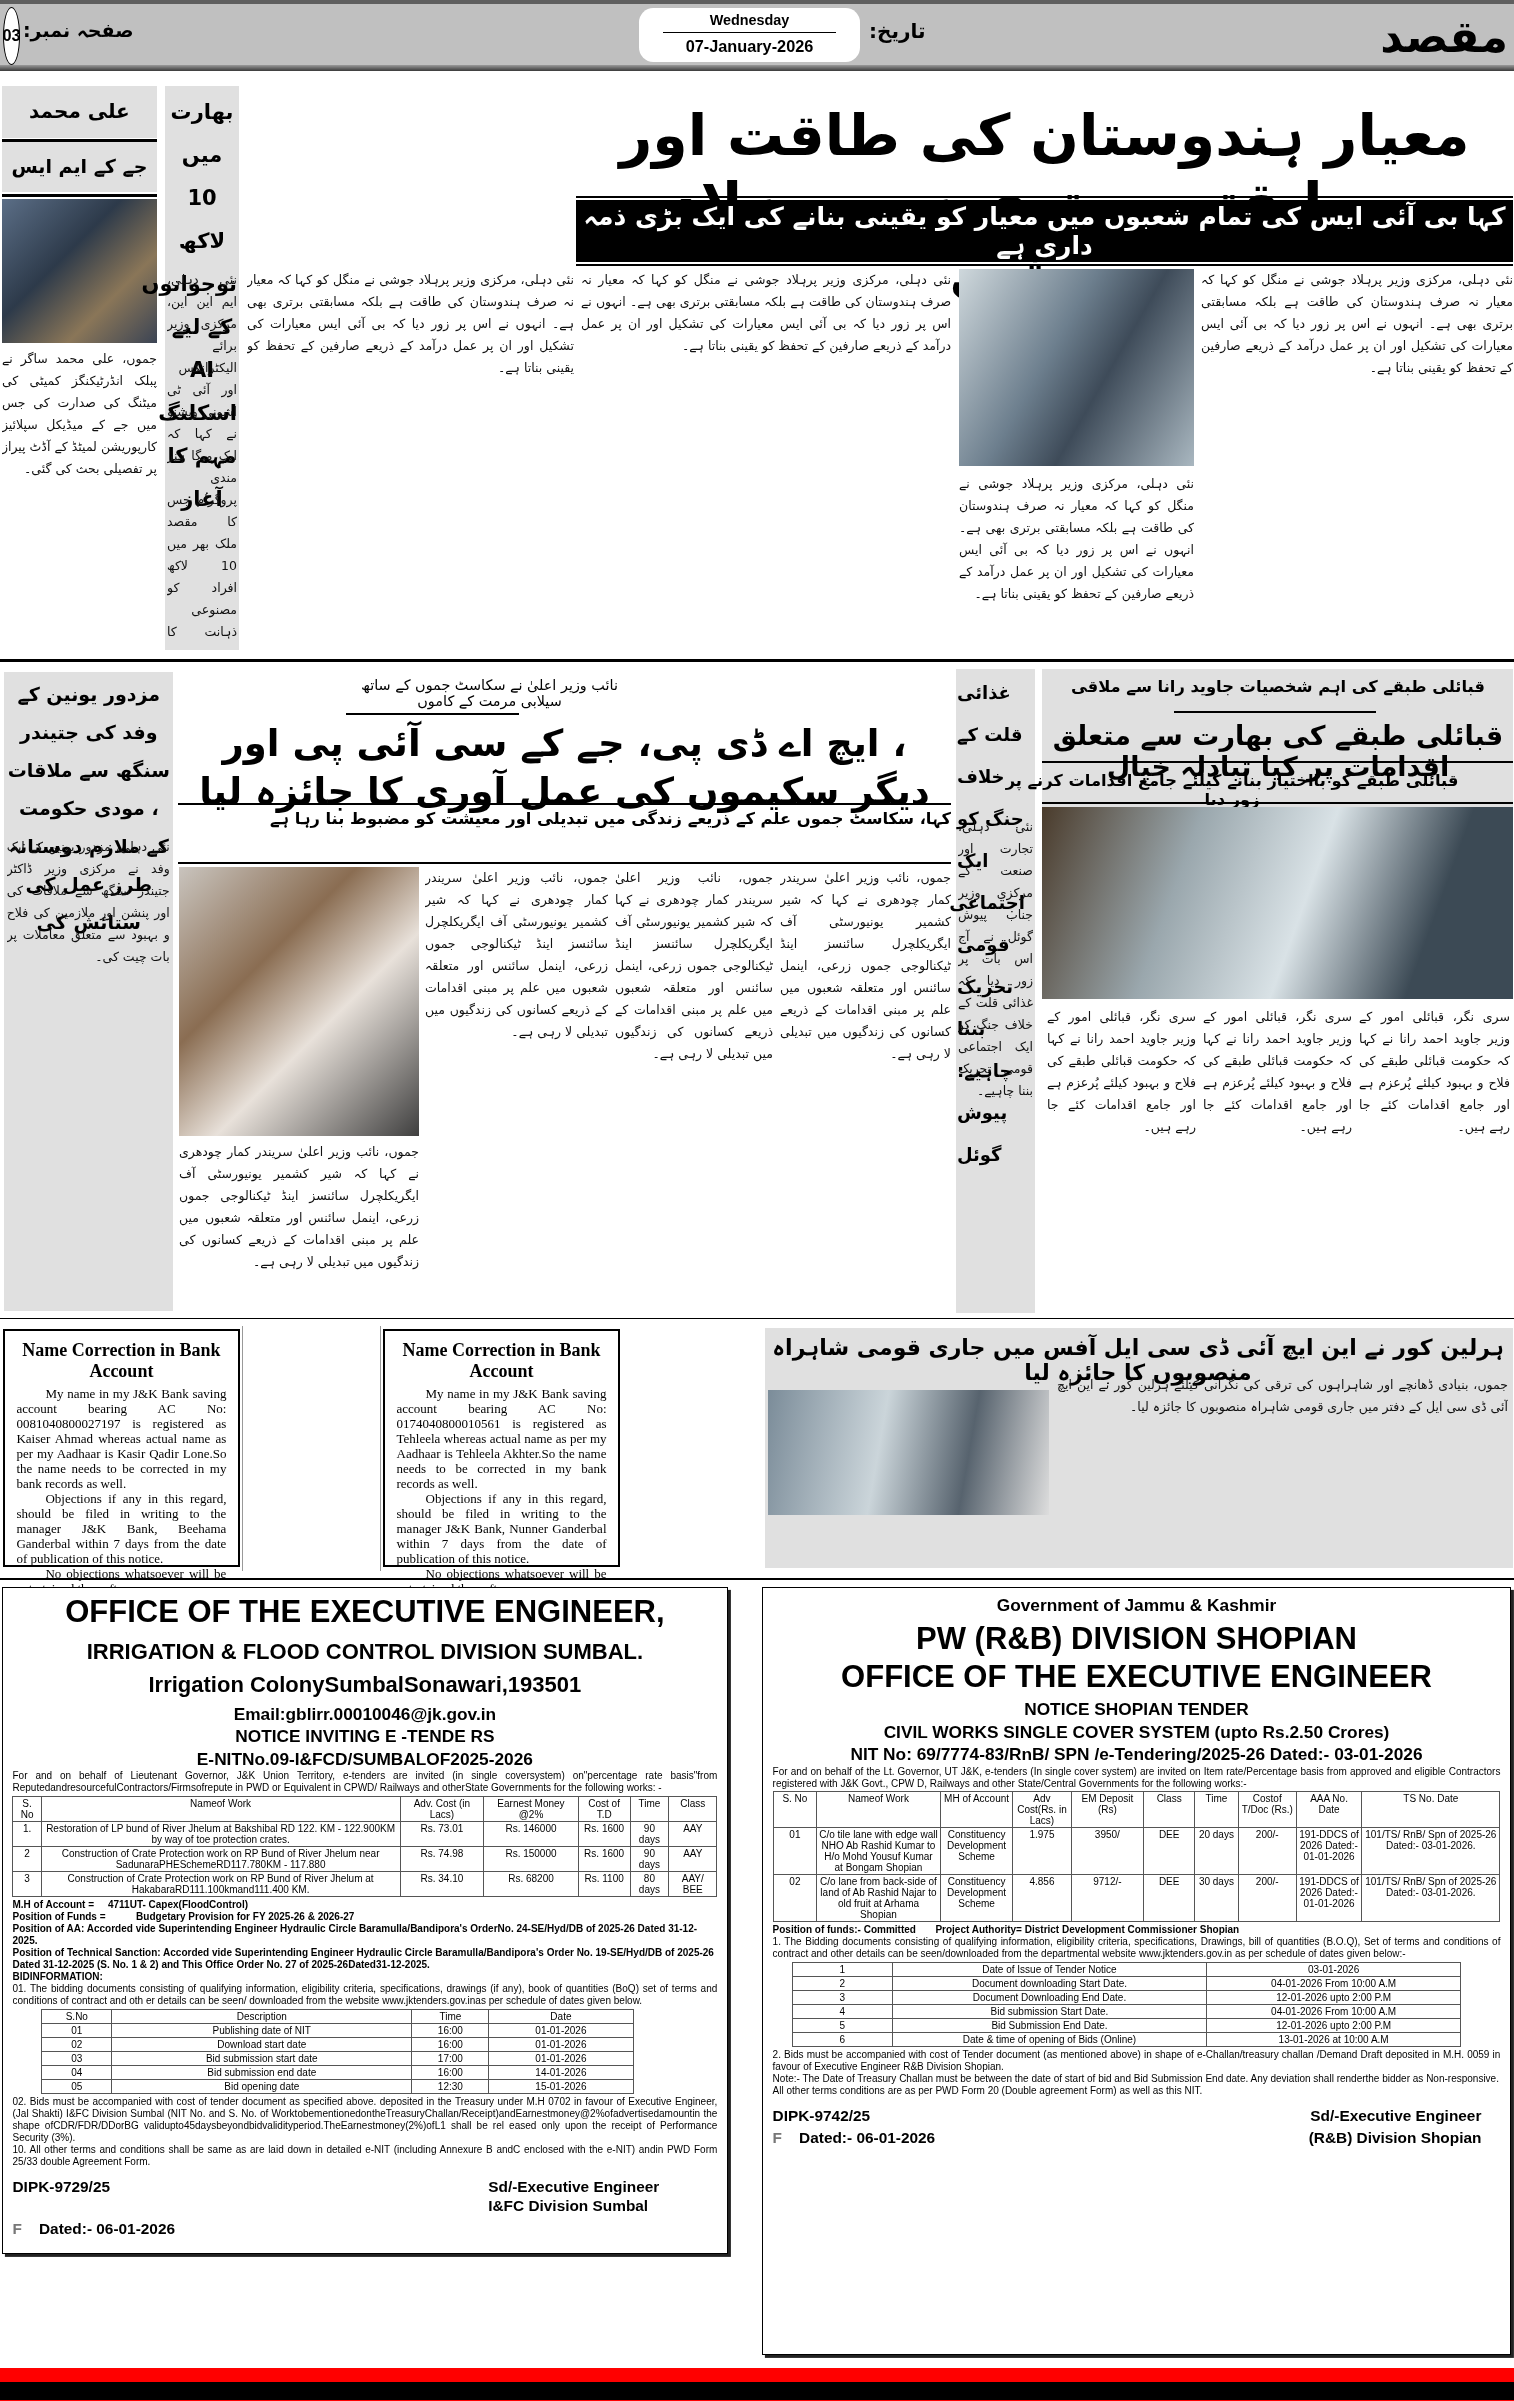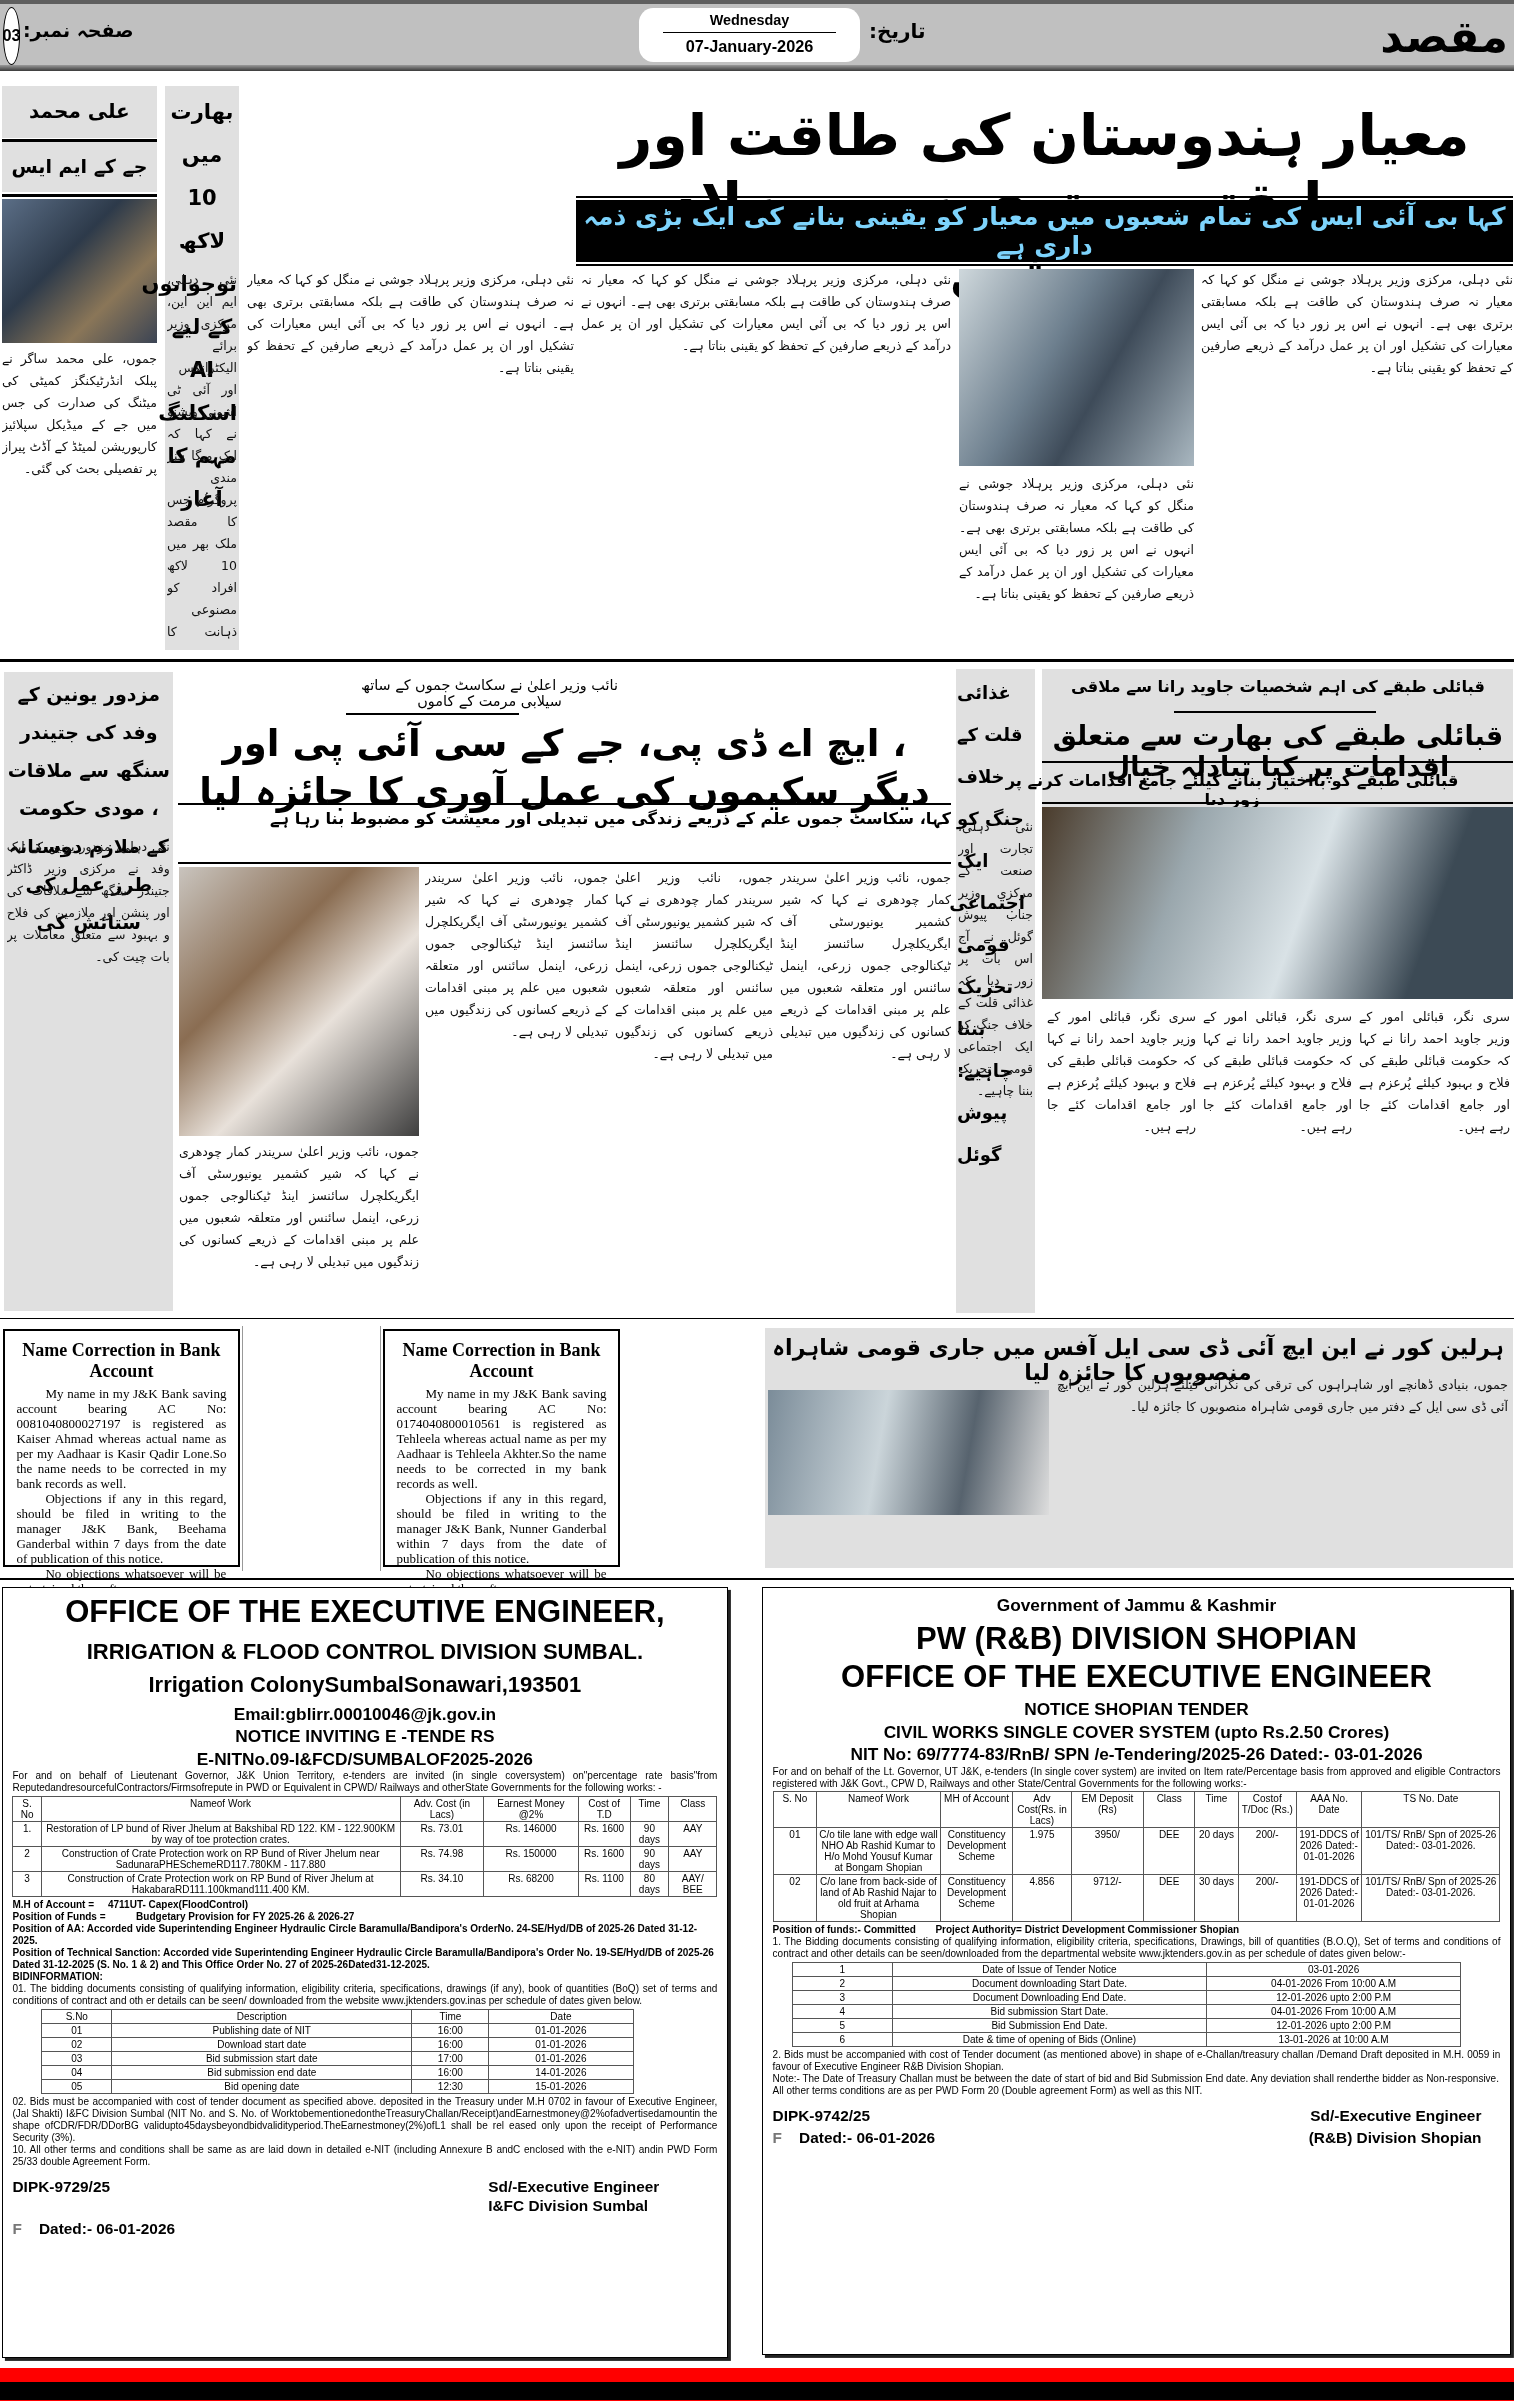--- a/index.html
+++ b/index.html
@@ -16,21 +16,21 @@
   .date-box { left:639px; top:7.7px; width:221px; height:54px; background:#fff; border-radius:14.4px; text-align:center; }
   .date-box .day { font:bold 14.4px "Liberation Sans",sans-serif; margin-top:4.8px; }
   .date-box .sep { margin:3.8px auto; width:173px; border-top:1.9px double #000; }
   .date-box .dt { font:bold 16.3px "Liberation Sans",sans-serif; }
   .date-label { left:869px; top:19px; font-size:20px; font-weight:bold; }
   .logo { left:1345px; top:9.6px; width:163px; height:53px; font-size:44px; font-weight:bold; text-align:right; line-height:53px; }
   
   .grey { background:#e0e0e0; }
   .rule { background:#000; height:2.9px; }
   .head-big { font-size:57px; font-weight:bold; text-align:center; line-height:1.2; }
-  .blackband { background:#000; color:#7dd3fc; text-align:center; font-size:25px; font-weight:bold; display:flex; align-items:center; justify-content:center; }
+  .blackband { background:#000; color:#ffffff; text-align:center; font-size:25px; font-weight:bold; display:flex; align-items:center; justify-content:center; }
   .photo { background:linear-gradient(135deg,#5b6e86,#2d3a4a 40%,#8a7658 70%,#3b4454); }
   .photo2 { background:linear-gradient(120deg,#cfd8dc,#6d7f8e 40%,#3e4b59 60%,#a9b7c0); }
   .photo3 { background:linear-gradient(110deg,#4a3b2b,#9aa7ad 30%,#d9e2e6 55%,#3c4a55 80%); }
   .photo4 { background:linear-gradient(100deg,#7b8c99,#cbd5da 40%,#57636e 70%,#ddd); }
   .photo5 { background:linear-gradient(135deg,#c9c4be,#8a6d52 35%,#e8e1da 60%,#3f3f3f); }
   .body-col { font-size:12.5px; line-height:22px; text-align:justify; color:#111; overflow:hidden; }
   
   .ad-box { border:2.9px solid #000; background:#fff; padding:8.6px 11.5px; font-family:"Liberation Serif",serif; }
   .ad-title { font-size:18px; font-weight:bold; text-align:center; margin-bottom:4.8px; }
   .ad-text { font-size:13px; line-height:15px; text-align:justify; }
@@ -158,21 +158,21 @@
 
 <div class="abs" style="left:242px;top:1326px;width:139px;height:245px;border-left:1px solid #999;border-right:1px solid #999;"></div>
 
 <div class="abs grey" style="left:765px;top:1328px;width:748px;height:240px;"></div>
 <div class="abs urdu" style="left:768px;top:1335px;width:740px;font-size:22px;font-weight:bold;text-align:center;">ہرلین کور نے این ایچ آئی ڈی سی ایل آفس میں جاری قومی شاہراہ منصوبوں کا جائزہ لیا</div>
 <div class="abs body-col urdu" style="left:1057px;top:1374px;width:451px;height:192px;">جموں، بنیادی ڈھانچے اور شاہراہوں کی ترقی کی نگرانی کیلئے ہرلین کور نے این ایچ آئی ڈی سی ایل کے دفتر میں جاری قومی شاہراہ منصوبوں کا جائزہ لیا۔</div>
 <div class="abs photo4" style="left:768px;top:1390px;width:281px;height:125px;"></div>
 
 <div class="abs rule" style="left:0;top:1578px;width:1515px;height:1.9px;"></div>
 
-<div class="abs tender" style="left:1.9px;top:1587px;width:726px;height:771px;">
+<div class="abs tender" style="left:1.9px;top:1587px;width:726px;height:667px;">
   <div class="t-h1">OFFICE OF THE EXECUTIVE ENGINEER,</div>
   <div class="t-h2" style="margin-top:8.6px;">IRRIGATION &amp; FLOOD CONTROL DIVISION SUMBAL.</div>
   <div class="t-h2" style="margin-top:4.8px;">Irrigation ColonySumbalSonawari,193501</div>
   <div class="t-h3" style="margin-top:2.9px;">Email:gblirr.00010046@jk.gov.in</div>
   <div class="t-h3">NOTICE INVITING E -TENDE RS</div>
   <div class="t-h3">E-NITNo.09-I&amp;FCD/SUMBALOF2025-2026</div>
   <div class="t-p" style="text-align:justify;">For and on behalf of Lieutenant Governor, J&amp;K Union Territory, e-tenders are invited (in single coversystem) on"percentage rate basis"from ReputedandresourcefulContractors/Firmsofrepute in PWD or Equivalent in CPWD/ Railways and otherState Governments for the following works: -</div>
   <table class="tt" style="margin-top:1.9px;">
     <thead>
         <tr>

